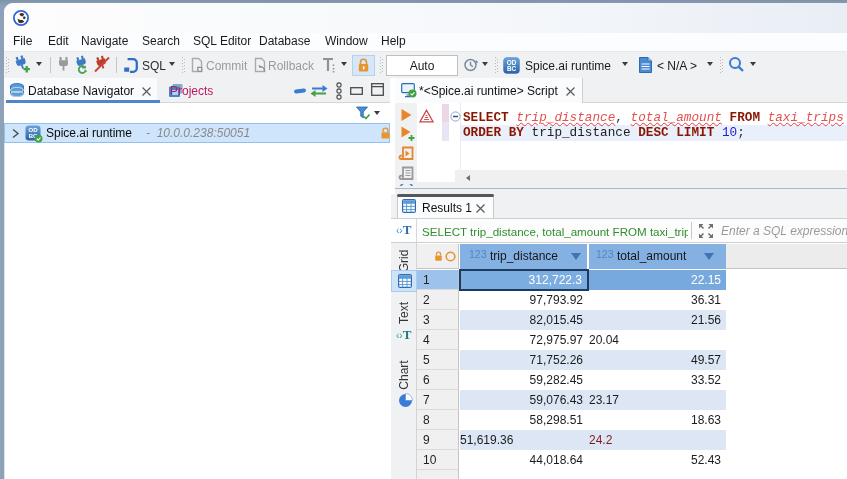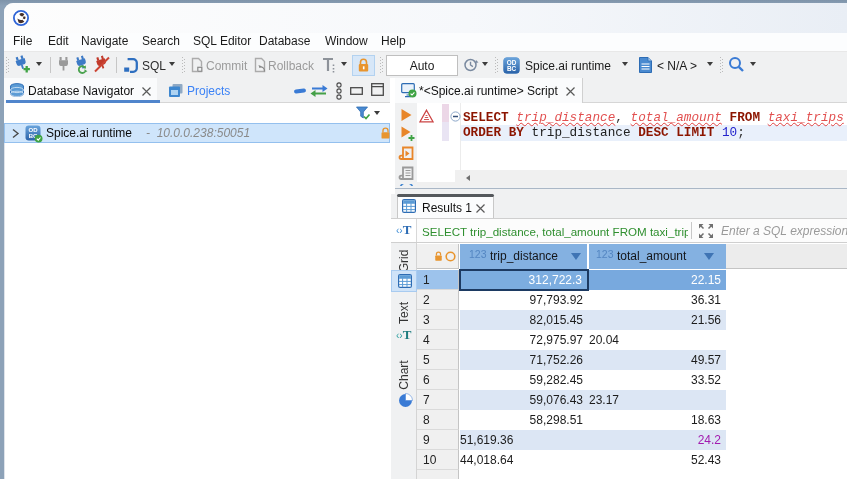--- a/index.html
+++ b/index.html
@@ -158,21 +158,21 @@
           </svg>
 <div class="ab" style="left:28px;top:84px;color:#111">Database Navigator</div>
 <svg class="ab" style="left:141px;top:86px" width="11" height="11" viewBox="0 0 11 11">
             <path d="M1.5 1.5l8 8M9.5 1.5l-8 8" stroke="#5a5a5a" stroke-width="1.2"></path>
           </svg>
 <svg class="ab" style="left:168px;top:83px" width="16" height="15" viewBox="0 0 16 15">
             <rect x="4.5" y="1" width="10" height="9.5" rx="1" fill="#8fa9c4"></rect>
             <rect x="1" y="3.5" width="11" height="10.5" rx="1" fill="#3e87cf"></rect>
             <rect x="3" y="7" width="7" height="5" fill="#aed3f2"></rect>
           </svg>
-<div class="ab" style="left:187px;top:84px;color:#3b82f6">Projects</div>
+<div class="ab" style="left:170px;top:84px;color:#be185d">Projects</div>
 <svg class="ab" style="left:293px;top:87px" width="14" height="8" viewBox="0 0 14 8">
             <rect x="1" y="2" width="12" height="4" rx="2" fill="#3a7bd5" transform="rotate(-8 7 4)"></rect>
           </svg>
 <svg class="ab" style="left:310px;top:84px" width="18" height="13" viewBox="0 0 18 13">
             <path d="M2 4.5h12" stroke="#3a7bd5" stroke-width="1.8"></path>
             <path d="M12.5 1l5 3.5-5 3.5z" fill="#3a7bd5"></path>
             <path d="M16 9.5H4" stroke="#44a047" stroke-width="1.8"></path>
             <path d="M5.5 6 0.5 9.5l5 3.5z" fill="#44a047"></path>
           </svg>
 <svg class="ab" style="left:335px;top:82px" width="8" height="18" viewBox="0 0 8 18">
@@ -392,25 +392,25 @@
 <div class="ab" style="left:589px;top:393px;width:132px;text-align:left;color:#1c1c1c">23.17</div>
 <div class="ab" style="left:417px;top:410px;width:42px;height:20px;background:#f0f0f0;border-right:1px solid #c4c4c4;border-bottom:1px solid #dadada"></div>
 <div class="ab" style="left:423px;top:413px;color:#222">8</div>
 <div class="ab" style="left:460px;top:410px;width:266px;height:20px;background:#ffffff"></div>
 <div class="ab" style="left:460px;top:413px;width:123px;text-align:right;color:#1c1c1c">58,298.51</div>
 <div class="ab" style="left:589px;top:413px;width:132px;text-align:right;color:#1c1c1c">18.63</div>
 <div class="ab" style="left:417px;top:430px;width:42px;height:20px;background:#f0f0f0;border-right:1px solid #c4c4c4;border-bottom:1px solid #dadada"></div>
 <div class="ab" style="left:423px;top:433px;color:#222">9</div>
 <div class="ab" style="left:460px;top:430px;width:266px;height:20px;background:#dce6f4"></div>
 <div class="ab" style="left:460px;top:433px;width:123px;text-align:left;color:#1c1c1c">51,619.36</div>
-<div class="ab" style="left:589px;top:433px;width:132px;text-align:right;color:#a21caf">24.2</div>
+<div class="ab" style="left:589px;top:433px;width:132px;color:#7f1d1d">24.2</div>
 <div class="ab" style="left:417px;top:450px;width:42px;height:20px;background:#f0f0f0;border-right:1px solid #c4c4c4;border-bottom:1px solid #dadada"></div>
 <div class="ab" style="left:423px;top:453px;color:#222">10</div>
 <div class="ab" style="left:460px;top:450px;width:266px;height:20px;background:#ffffff"></div>
-<div class="ab" style="left:460px;top:453px;width:123px;color:#1c1c1c">44,018.64</div>
+<div class="ab" style="left:460px;top:453px;width:123px;text-align:right;color:#1c1c1c">44,018.64</div>
 <div class="ab" style="left:589px;top:453px;width:132px;text-align:right;color:#1c1c1c">52.43</div>
 <div class="ab" style="left:459px;top:269px;width:130px;height:22px;background:#7cade0;border:2px solid #1c3a62"></div>
 <div class="ab" style="left:460px;top:273px;width:122px;text-align:right;color:#fff">312,722.3</div>
 <div class="ab" style="left:417px;top:470px;width:42px;height:9px;background:#f0f0f0;border-right:1px solid #c4c4c4"></div>
 </div>
 </div>
 </div>
 </div>
 
 </body></html>

